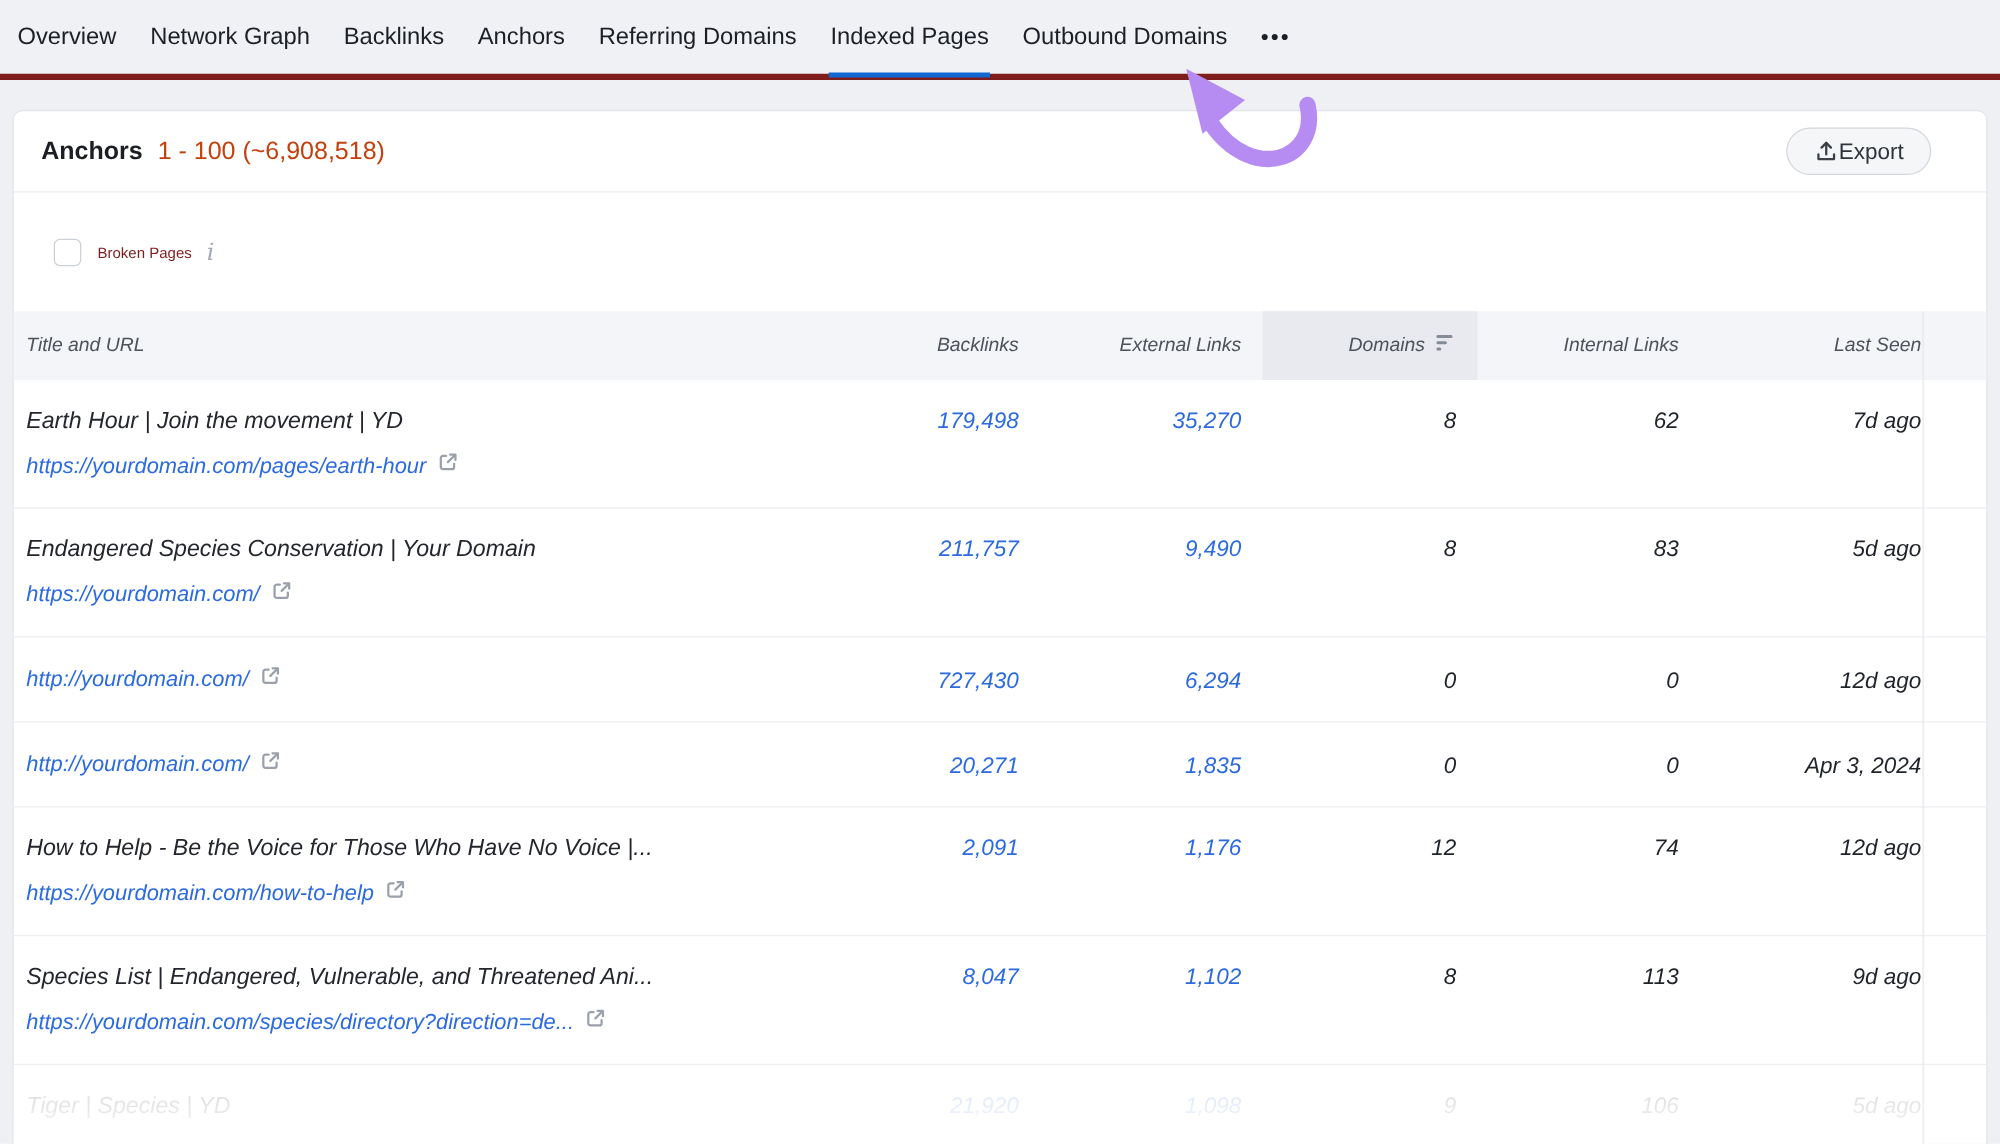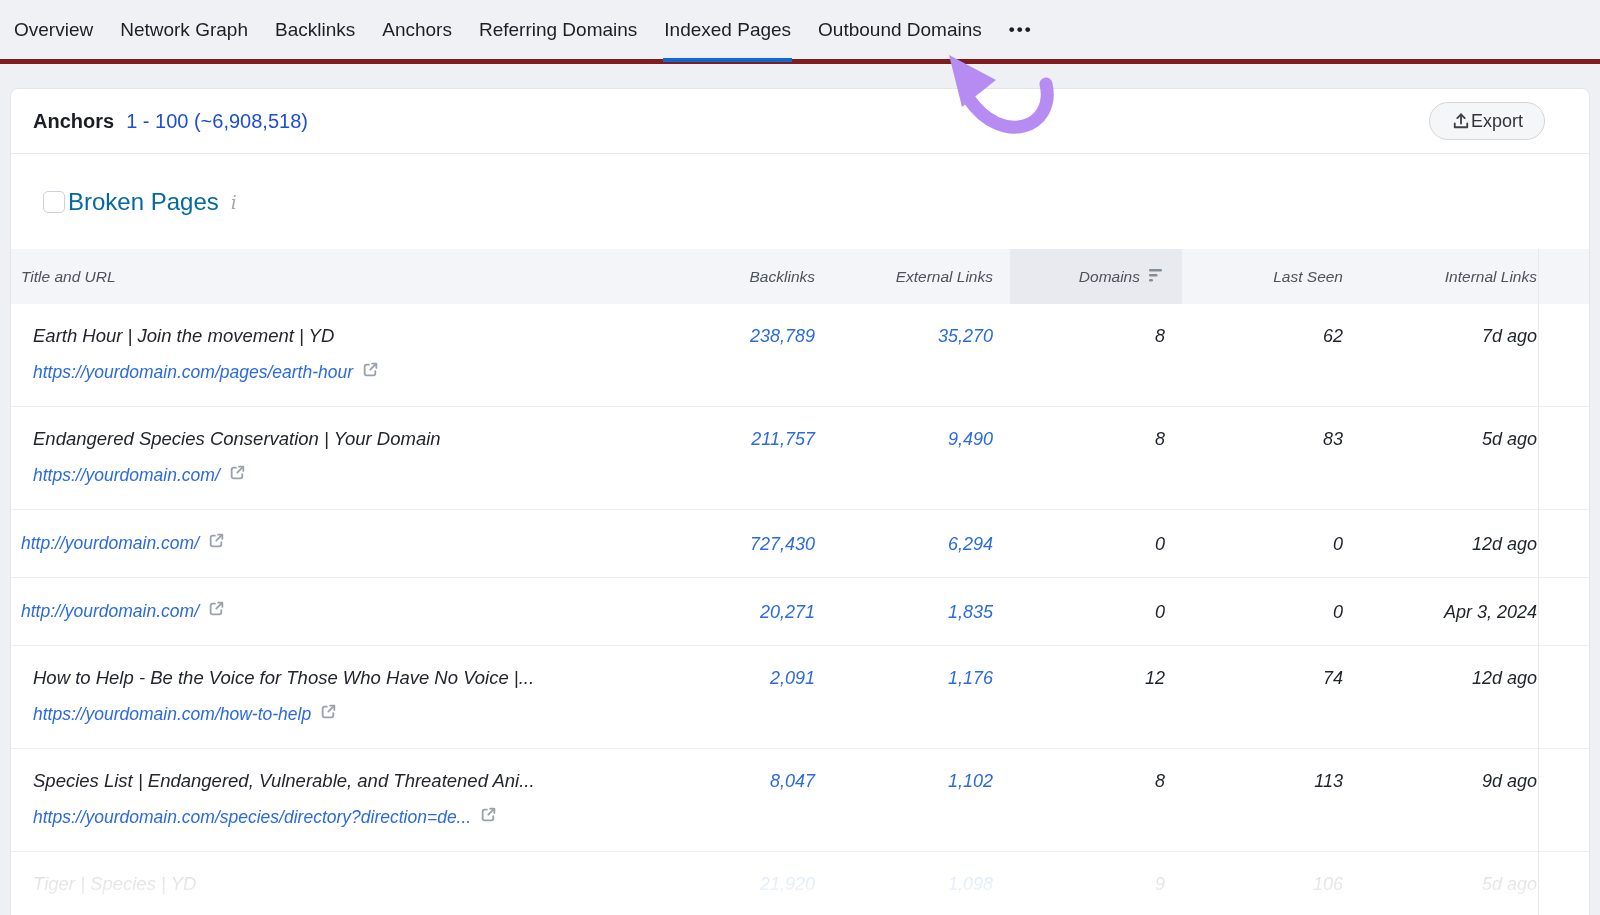--- a/index.html
+++ b/index.html
@@ -29,35 +29,35 @@
   
   .card {
     position:absolute; left:10px; top:88px; width:1580px; height:846px;
     background:#fff; border:1px solid #e2e4e9; border-radius:8px;
   }
   .card-header {
     height:65px; display:flex; align-items:center;
     padding:0 44px 0 22px; border-bottom:1px solid #e8eaee;
   }
   .card-title { font-size:20px; font-weight:700; color:#1b1e25; }
-  .card-range { font-size:20px; color:#1d4ed8; margin-left:12px; }
+  .card-range { font-size:20px; color:#c2410c; margin-left:12px; }
   .export-btn {
     margin-left:auto; display:flex; align-items:center; gap:0;
     height:38px; padding:0 21px; border:1px solid #d3d6dc; border-radius:19px;
     background:#f5f6f8; font-size:18px; color:#2f333a; cursor:pointer;
   }
   .export-btn svg { display:block; }
 
   
   .filters { height:95px; display:flex; align-items:center; padding:0 32px; }
   .checkbox {
     width:22px; height:22px; border:1.5px solid #ccd0d8; border-radius:5px;
     background:#fff; cursor:pointer; flex:0 0 auto;
   }
-  .filters-label { font-size:24px; color:#0369a1; margin-left:3px; }
+  .filters-label { font-size:12px; color:#7f1d1d; margin-left:13px; }
   .info-icon {
     font-family:"DejaVu Serif","Liberation Serif",serif; font-style:italic;
     color:#a4aab4; font-size:19px; margin-left:12px; cursor:pointer;
   }
 
   
   .grid-row {
     display:grid;
     grid-template-columns:1fr 160px 178px 172px 178px 194px;
     padding-right:35px;
@@ -66,21 +66,21 @@
   .thead {
     background:#f3f5f8; height:55px; align-items:stretch;
     font-size:15.5px; color:#4d525b;
   }
   .th { display:flex; align-items:center; justify-content:flex-end; padding-right:17px; cursor:pointer; white-space:nowrap; }
   .th-title { justify-content:flex-start; padding-left:10px; }
   .th-sorted { background:#e8eaf0; gap:9px; }
   .sort-icon { display:block; }
 
   .row { border-bottom:1px solid #eceef1; align-items:start; }
-  .cell-title { padding:20px 10px 22px 22px; min-width:0; }
+  .cell-title { padding:20px 10px 22px 10px; min-width:0; }
   .title-line { font-size:18.5px; line-height:24px; color:#23262d; margin-bottom:12px; white-space:nowrap; overflow:hidden; }
   .url-line { display:flex; align-items:center; gap:9px; font-size:17.5px; line-height:24px; color:#2b6adf; cursor:pointer; white-space:nowrap; }
   .url-line svg { flex:0 0 auto; }
   .num { font-size:18px; line-height:24px; text-align:right; padding:20px 17px 0 0; color:#1f232a; }
   .num.blue { color:#2b6adf; cursor:pointer; }
   .row--single { align-items:center; }
   .row--single .cell-title { padding:21px 10px 22px 10px; }
   .row--single .num { padding-top:0; align-self:center; }
   .row--faded { border-bottom:none; opacity:0.3; }
   .row--faded .cell-title { padding-bottom:0; }
@@ -139,37 +139,37 @@
     <div class="th th-sorted">
       <span>Domains</span>
       <span class="sort-icon">
         <svg width="16" height="13" viewBox="0 0 16 13" fill="#868c97">
           <rect x="0" y="0" width="13" height="2.4" rx="1.2"></rect>
           <rect x="0" y="5" width="8.5" height="2.4" rx="1.2"></rect>
           <rect x="0" y="10" width="4" height="2.4" rx="1.2"></rect>
         </svg>
       </span>
     </div>
+    <div class="th">Internal Links</div>
     <div class="th">Last Seen</div>
-    <div class="th">Internal Links</div>
   </div>
 
   <div class="grid-row row">
     <div class="cell-title">
       <div class="title-line">Earth Hour | Join the movement | YD</div>
       <div class="url-line">
         <span>https://yourdomain.com/pages/earth-hour</span>
         <span><svg width="17" height="17" viewBox="0 0 16 16" fill="none" stroke="#9ba1ac" stroke-width="1.7" stroke-linecap="round" stroke-linejoin="round">
               <path d="M6.5 3.5 H4.2 a1.7 1.7 0 0 0 -1.7 1.7 v6.6 a1.7 1.7 0 0 0 1.7 1.7 h6.6 a1.7 1.7 0 0 0 1.7 -1.7 V9.5"></path>
               <path d="M9.5 2.5 h4 v4"></path>
               <path d="M13.2 2.8 L7.8 8.2"></path>
             </svg></span>
       </div>
     </div>
-    <div class="num blue">238,789</div>
+    <div class="num blue">179,498</div>
     <div class="num blue">35,270</div>
     <div class="num">8</div>
     <div class="num">62</div>
     <div class="num">7d ago</div>
   </div>
 
   <div class="grid-row row">
     <div class="cell-title">
       <div class="title-line">Endangered Species Conservation | Your Domain</div>
       <div class="url-line">

